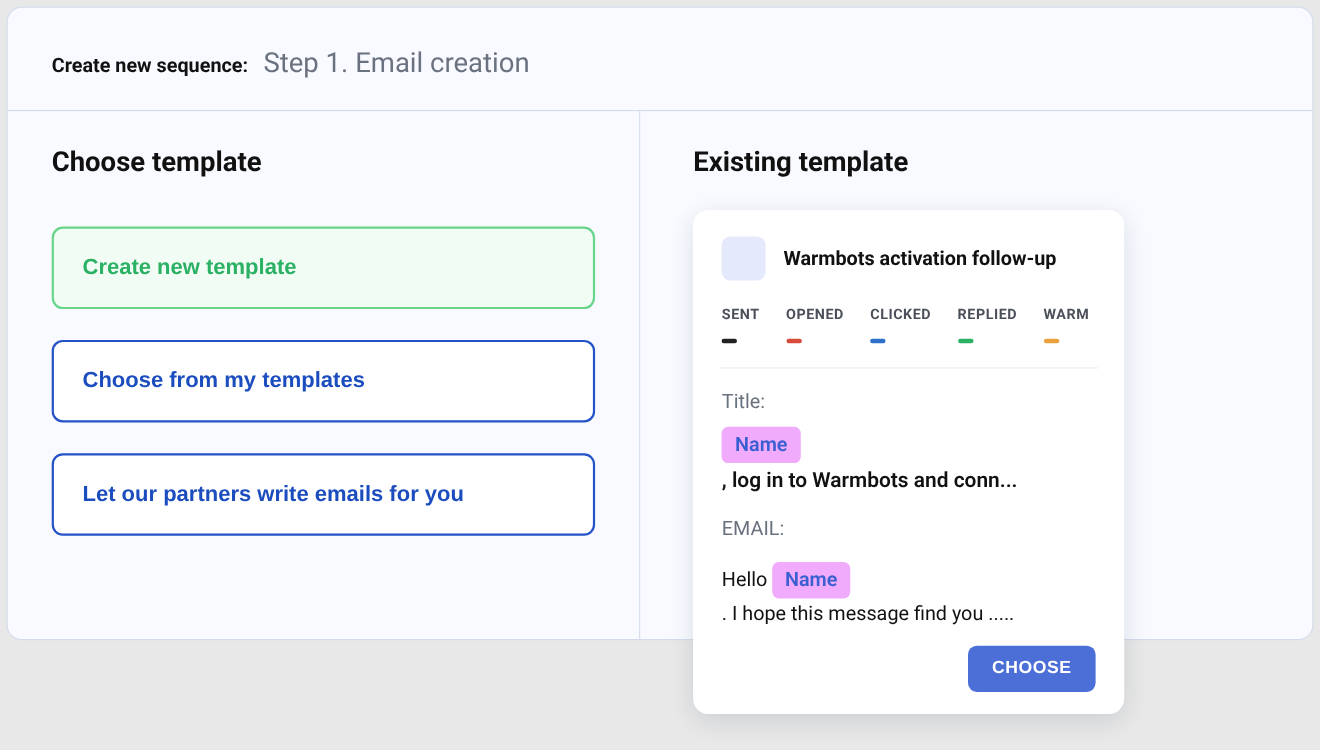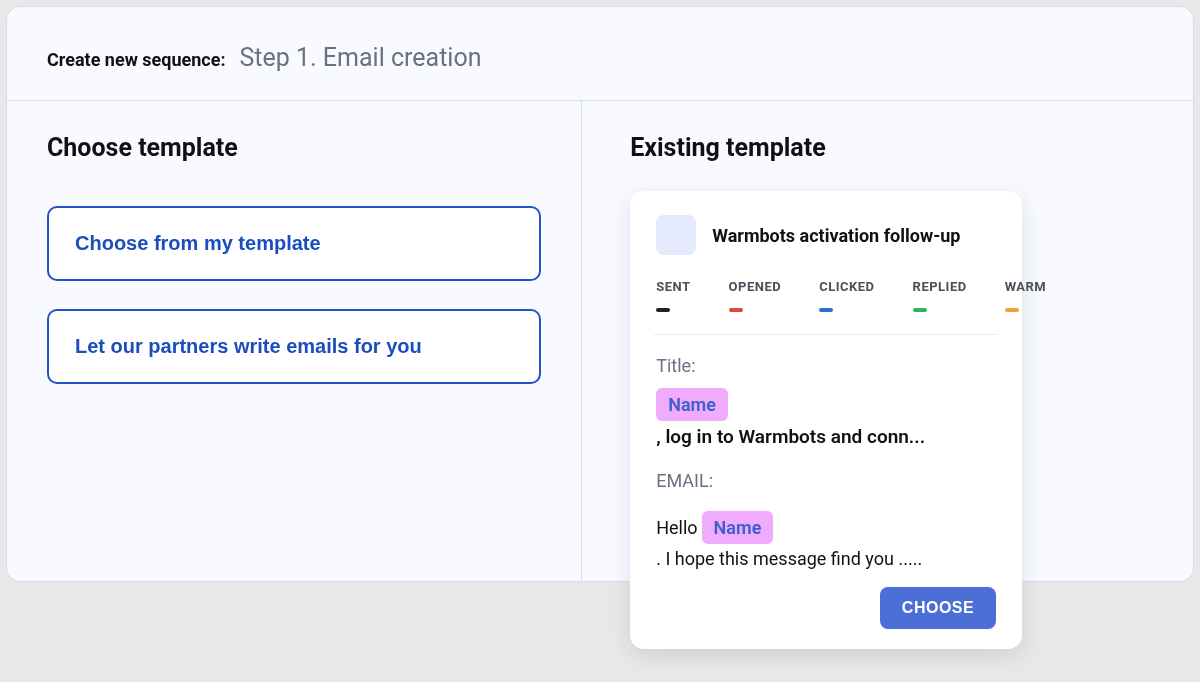--- a/index.html
+++ b/index.html
@@ -110,21 +110,21 @@
       background: #e4e9fb;
     }
     .card-name {
       font-size: 18px;
       font-weight: 700;
       color: #111;
     }
     
     .stats-row {
       display: flex;
-      gap: 38px;
+      gap: 24px;
       margin-bottom: 10px;
     }
     .stat-col {
       display: flex;
       flex-direction: column;
       align-items: flex-start;
     }
     .stat-label {
       font-size: 13px;
       font-weight: 700;
@@ -198,21 +198,22 @@
   <div class="header">
     <span class="header-title">Create new sequence:</span>
     <span class="header-step">Step 1. Email creation</span>
   </div>
 
   <div class="body">
 
     <div class="left-panel">
       <div class="left-title">Choose template</div>
 
-      <button class="opt-btn">Choose from my template</button>
+      <button class="opt-btn selected">Create new template</button>
+      <button class="opt-btn">Choose from my templates</button>
       <button class="opt-btn">Let our partners write emails for you</button>
     </div>
 
     <div class="right-panel">
       <div class="right-title">Existing template</div>
 
       <div class="card">
 
         <div class="card-head">
           <div class="card-thumb"></div>

